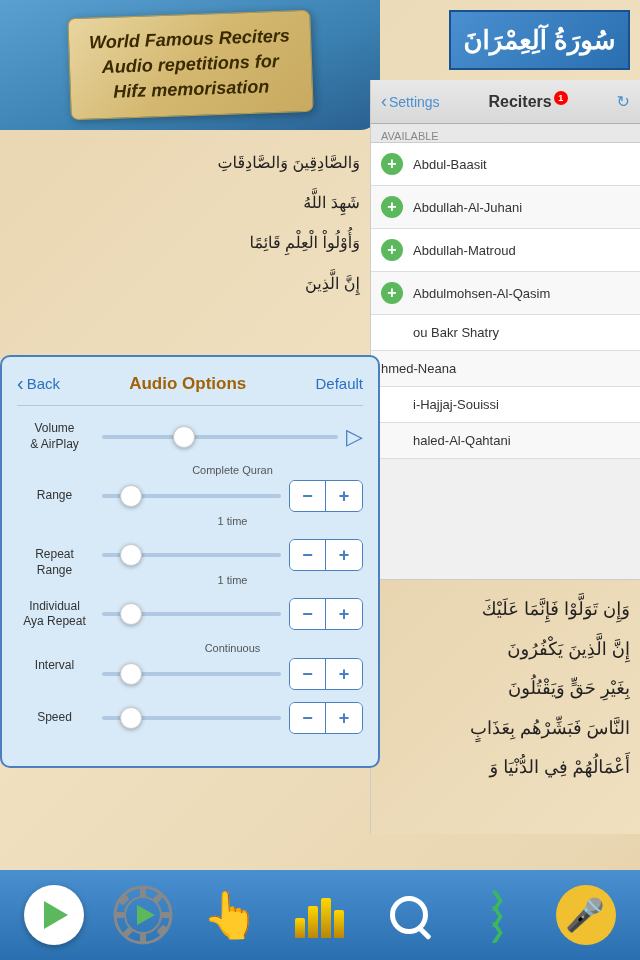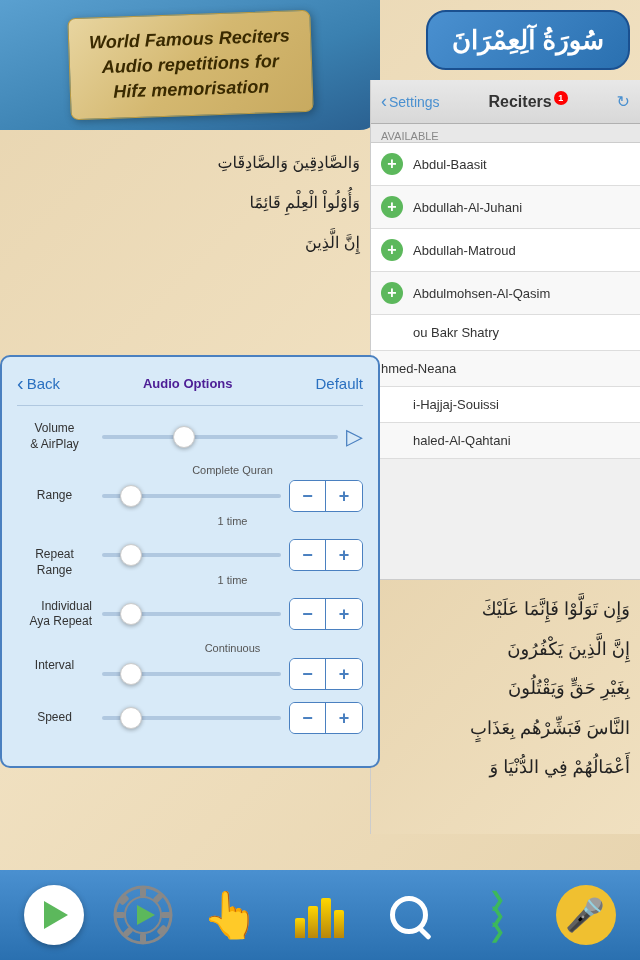--- a/index.html
+++ b/index.html
@@ -67,24 +67,24 @@
       color: #3a2a00;
       line-height: 1.4;
       font-style: italic;
     }
 
     
     .surah-name {
       position: absolute;
       top: 10px;
       right: 10px;
-      width: 204px;
+      width: 181px;
       height: 60px;
       background: linear-gradient(135deg, #4a90d0, #2a70b0);
-      border-radius: 20px;
+      border-radius: 0;
       display: flex;
       align-items: center;
       justify-content: center;
       z-index: 10;
       border: 2px solid #1a5090;
     }
 
     .surah-name-text {
       font-size: 26px;
       color: white;
@@ -221,22 +221,22 @@
       color: #2a70c0;
       font-size: 15px;
       gap: 3px;
       cursor: pointer;
     }
 
     .audio-title {
       flex: 1;
       text-align: center;
       font-weight: bold;
-      font-size: 13px;
-      color: #4c1d95;
+      font-size: 17px;
+      color: #a16207;
     }
 
     .default-btn {
       color: #2a70c0;
       font-size: 15px;
       cursor: pointer;
     }
 
     .audio-option-row {
       display: flex;
@@ -432,20 +432,21 @@
       overflow: hidden;
     }
   </style>
 </head>
 <body>
 
 <div class="bg-quran"></div>
 
 <div class="arabic-bg">
   <div class="arabic-inline">وَالصَّادِقِينَ وَالصَّادِقَاتِ</div>
+  <div class="arabic-inline">شَهِدَ اللَّهُ</div>
   <div class="arabic-inline">وَأُوْلُواْ الْعِلْمِ قَائِمًا</div>
   <div class="arabic-inline">إِنَّ الَّذِينَ</div>
 </div>
 
 <div class="top-banner">
   <div class="banner-paper">
     <div class="banner-text">
       <span>World Famous Reciters</span><br>
       <span>Audio repetitions for</span><br>
       <span>Hifz memorisation</span>
@@ -560,21 +561,21 @@
         <div class="minus-plus-box">
           <div class="minus-btn">−</div>
           <div class="plus-btn">+</div>
         </div>
       </div>
       <div class="value-label">1 time</div>
     </div>
   </div>
 
   <div class="audio-option-row">
-    <div class="option-label" style="white-space:pre-line;text-align:right;">Individual
+    <div class="option-label" style="white-space:pre-line;">Individual
 Aya Repeat</div>
     <div class="option-content">
       <div class="slider-row">
         <div class="slider-track">
           <div class="slider-thumb" style="left:10%;"></div>
         </div>
         <div class="minus-plus-box">
           <div class="minus-btn">−</div>
           <div class="plus-btn">+</div>
         </div>

